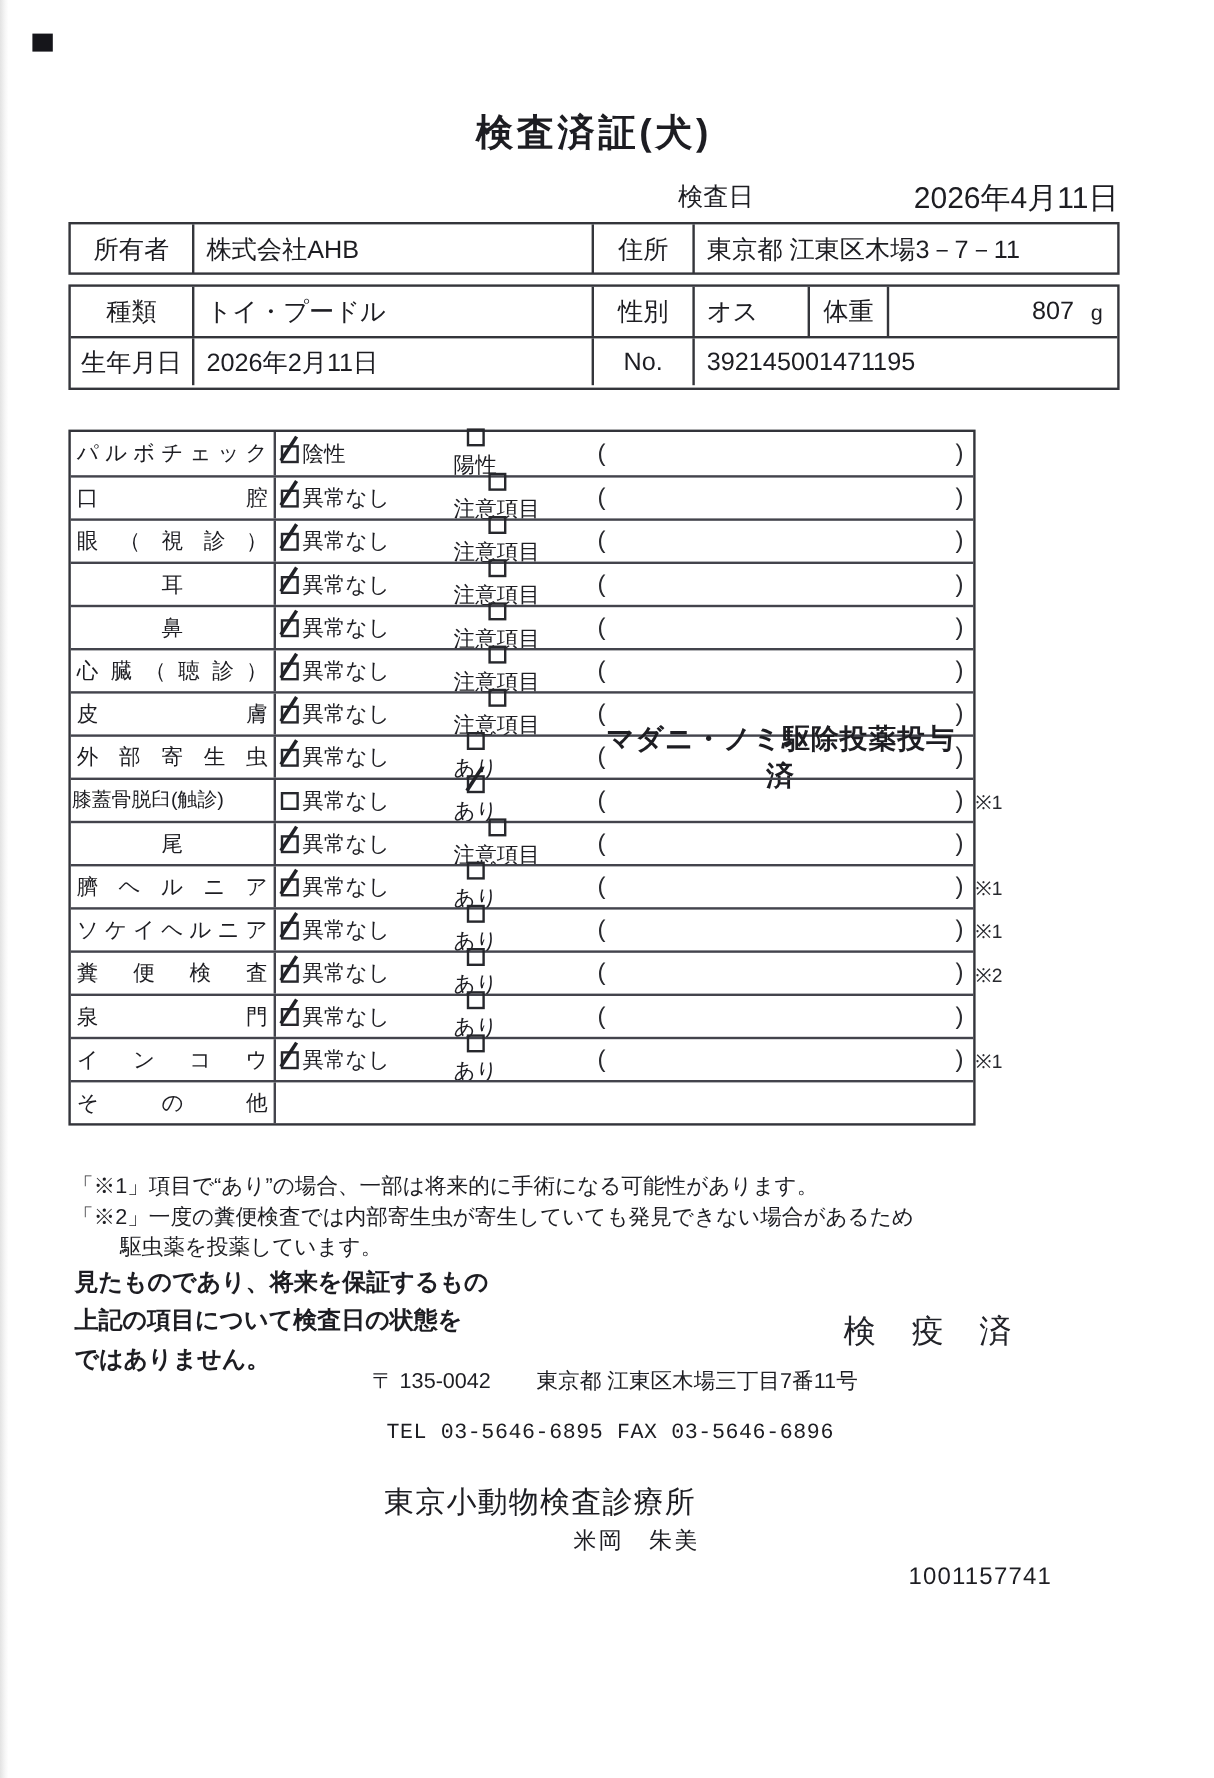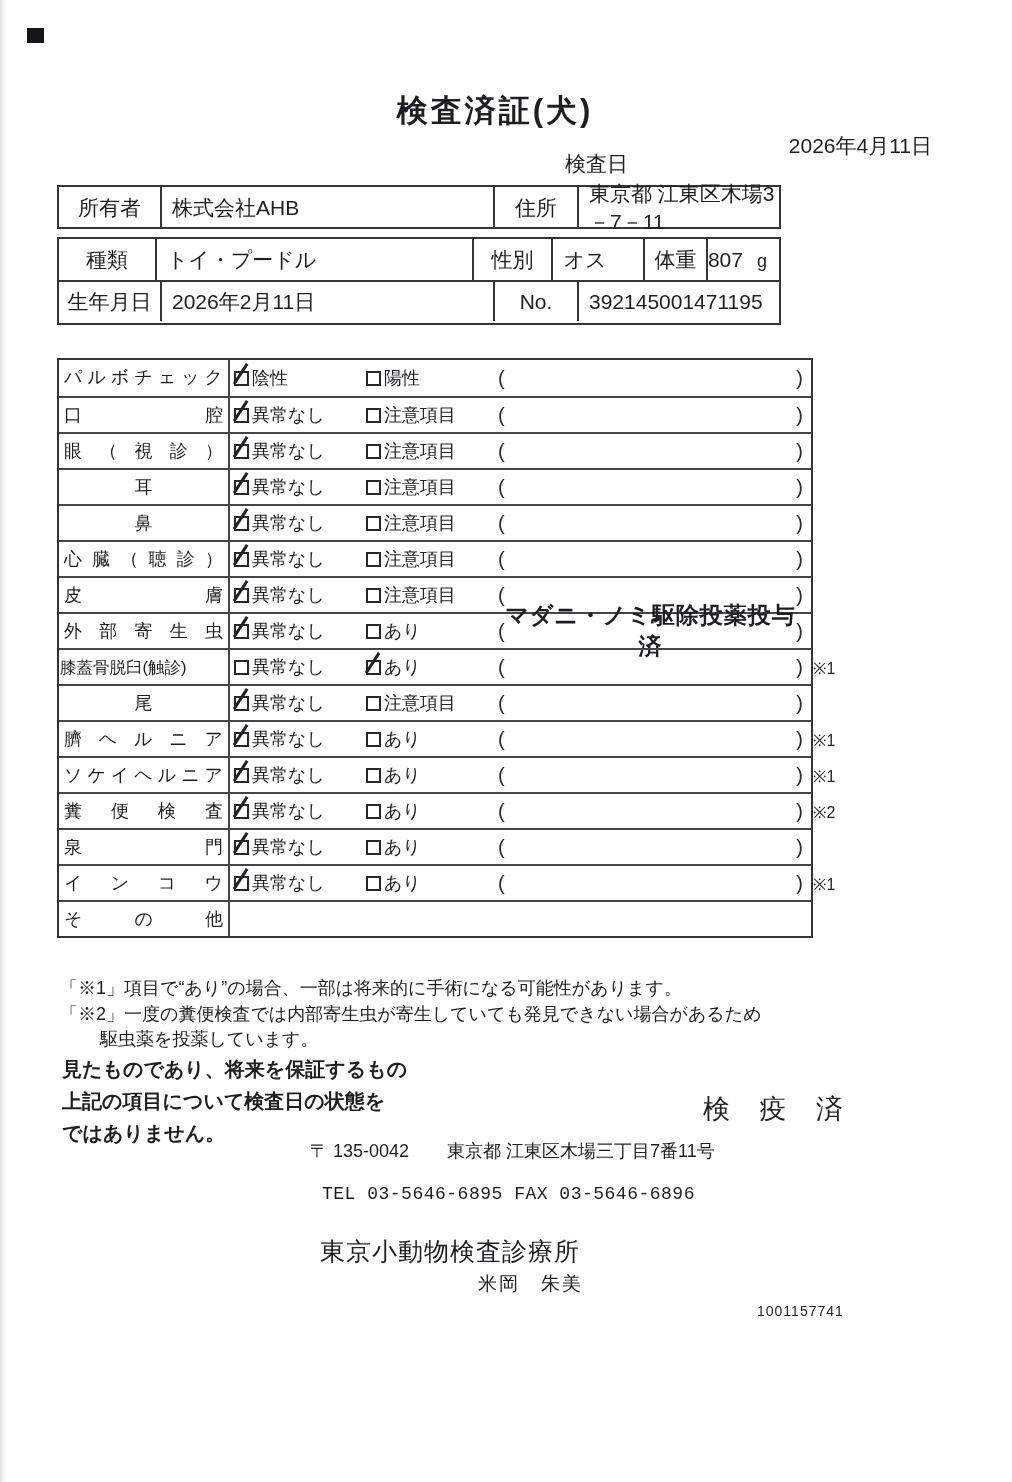--- a/index.html
+++ b/index.html
@@ -11,24 +11,24 @@
   }
   .page { position:absolute; inset:0; background:#fff; }
   .edge-shade { position:absolute; left:0; top:0; width:7px; height:100%;
     background:linear-gradient(to right,#e3e3e3,#f6f6f6 60%,#ffffff); }
   .scan-mark { position:absolute; left:27px; top:28px; width:17px; height:15px; background:#15151a; }
 
   .doc-title { position:absolute; left:57px; top:90px; width:876px; text-align:center;
     font-size:31px; font-weight:600; letter-spacing:3px; }
 
   .insp-date-label { position:absolute; left:565px; top:150px; font-size:21px; }
-  .insp-date-value { position:absolute; right:80px; top:132px; font-size:21px; }
+  .insp-date-value { position:absolute; right:80px; top:148px; font-size:25px; }
 
   
-  .htable { position:absolute; left:57px; width:724px; border:2px solid #34353b; }
+  .htable { position:absolute; left:57px; width:876px; border:2px solid #34353b; }
   .hrow { display:flex; height:41px; }
   .hrow + .hrow { border-top:2px solid #34353b; }
   .hcell { display:flex; align-items:center; font-size:21px; }
   .hcell.lbl { justify-content:center; }
   .hcell.val { padding-left:10px; }
   .bR { border-right:2px solid #34353b; }
   .owner-table { top:185px; height:44px; }
   .animal-table { top:237px; height:88px; }
   .w-label { width:103px; }
   .w-val1 { width:333px; }
@@ -46,21 +46,21 @@
   .trow { position:relative; display:flex; height:36px; }
   .trow + .trow { border-top:2px solid #43444c; }
   .tlabel { width:171px; border-right:2px solid #43444c; font-size:18px;
     display:block; line-height:34px; padding:0 5px; overflow:hidden; white-space:nowrap; }
   .tlabel.spread { text-align:justify; text-align-last:justify; text-justify:inter-character; }
   .tlabel.center { text-align:center; }
   .tlabel.tight { font-size:16.5px; letter-spacing:0; padding:0 1px; }
   .tcell { position:relative; flex:1; }
   .opt { position:absolute; top:50%; transform:translateY(-50%); display:flex; align-items:center; gap:3px; }
   .o1 { left:4px; }
-  .o2 { left:136px; }
+  .o2 { left:148px;flex-direction:column; }
   .olabel { font-size:18px; }
   .cb { position:relative; display:inline-block; width:15px; height:15px; border:2px solid #26272c; }
   .cb.checked::after { content:""; position:absolute; left:-1px; bottom:-1px; width:24px; height:2.6px;
     background:#202126; transform-origin:left bottom; transform:rotate(-57deg); }
   .paren { position:absolute; left:268px; right:8px; top:0; height:100%;
     display:flex; align-items:center; justify-content:space-between; }
   .po,.pc { font-size:20px; color:#2a2b30; }
   .ptext { flex:1; text-align:center; font-size:23px; font-weight:600; letter-spacing:1px; }
   .tnote { position:absolute; right:-40px; top:7px; width:38px; font-size:16px; color:#27282d; }
 
@@ -69,21 +69,21 @@
   .footnote2b { position:absolute; left:100px; top:1027px; font-size:18px; }
 
   .disclaimer { position:absolute; left:62px; top:1053px; font-size:20px; font-weight:600; line-height:32px; }
   .stamp { position:absolute; left:703px; top:1091px; font-size:27px; letter-spacing:11px; color:#222329; }
 
   .clinic-postal-line { position:absolute; left:310px; top:1139px; font-size:18px; display:flex; gap:38px; }
   .clinic-tel-line { position:absolute; left:322px; top:1184px; font-size:18px; letter-spacing:0.5px;
     font-family:"Liberation Mono","DejaVu Sans Mono",monospace; }
   .clinic-name { position:absolute; left:320px; top:1235px; font-size:25px; letter-spacing:1px; }
   .vet-name { position:absolute; left:478px; top:1271px; font-size:19px; letter-spacing:2px; }
-  .serial { position:absolute; left:757px; top:1303px; font-size:14px; letter-spacing:1px; }
+  .serial { position:absolute; left:757px; top:1303px; font-size:20px; letter-spacing:1px; }
 </style>
 </head>
 <body>
 
 <div class="page">
   <div class="edge-shade"></div>
   <div class="scan-mark"></div>
 
   <div class="doc-title">検査済証(犬)</div>
 

